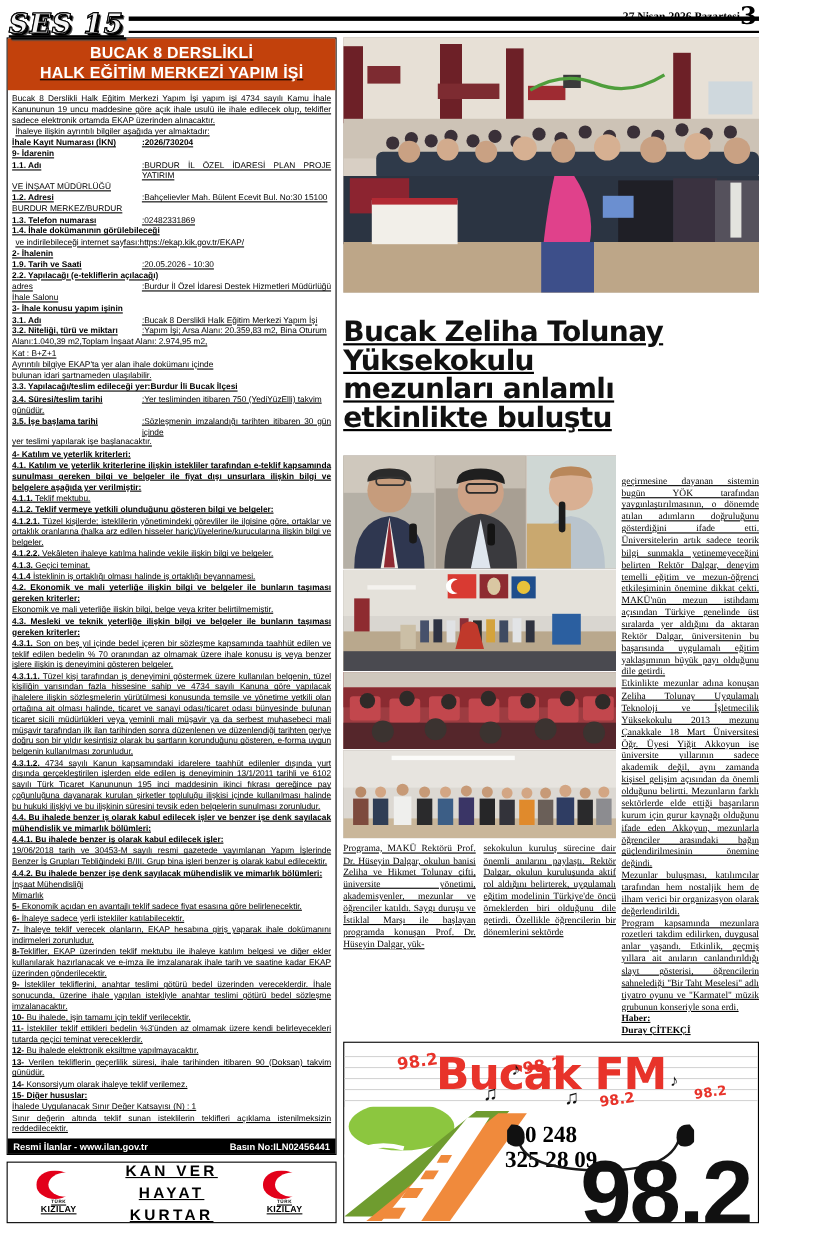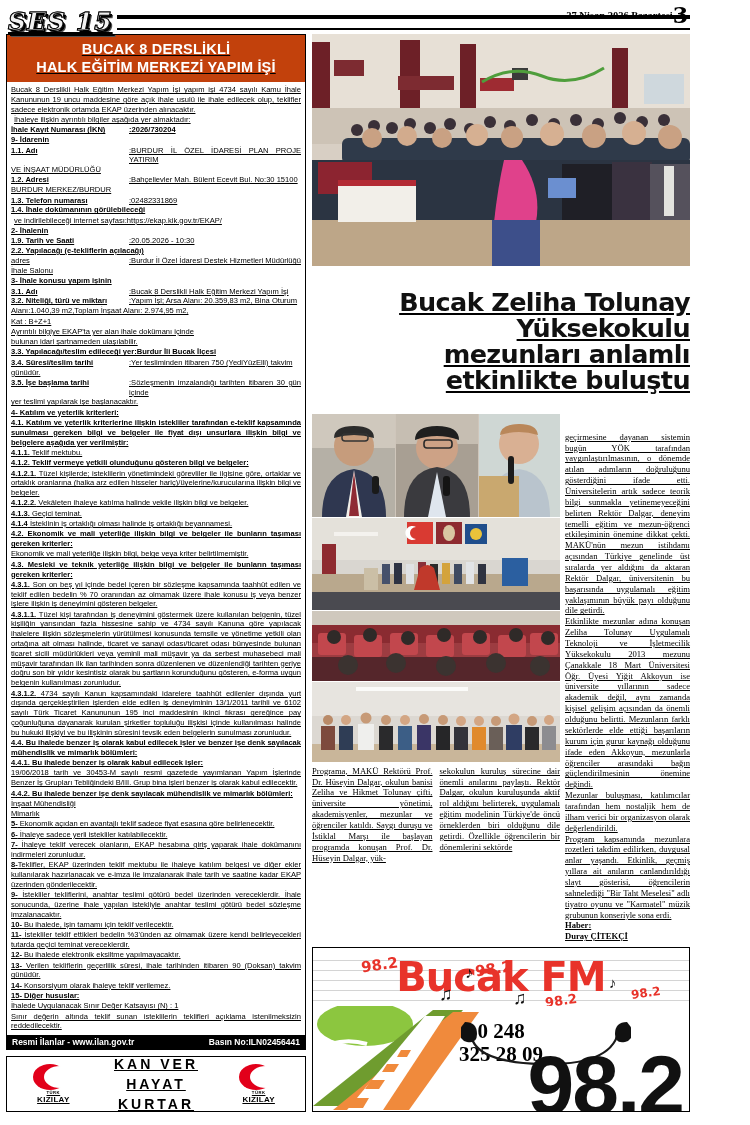--- a/index.html
+++ b/index.html
@@ -93,21 +93,21 @@
   .kz-tiny{font-size:4.2px;font-weight:bold;letter-spacing:0.5px;line-height:1;}
   .kz-name{font-size:8px;font-weight:bold;letter-spacing:0.3px;line-height:1;}
   .kz-slogan{text-align:center;font-weight:bold;font-size:14px;line-height:1.45;letter-spacing:3px;}
 
   
   .photo{position:relative;overflow:hidden;background:#b9b2aa;}
   .photo-top{height:236px;}
 
   .news-head{
     padding:6px 0 4px;
-    text-align:right;
+    text-align:left;
     font-family:"DejaVu Sans", sans-serif;
     font-weight:bold;
     font-size:25.5px;
     line-height:1.02;
     letter-spacing:-0.6px;
     color:#111;
   }
   .news-head span{display:block;}
 
   .news-body{display:flex;gap:5px;flex:1;}

